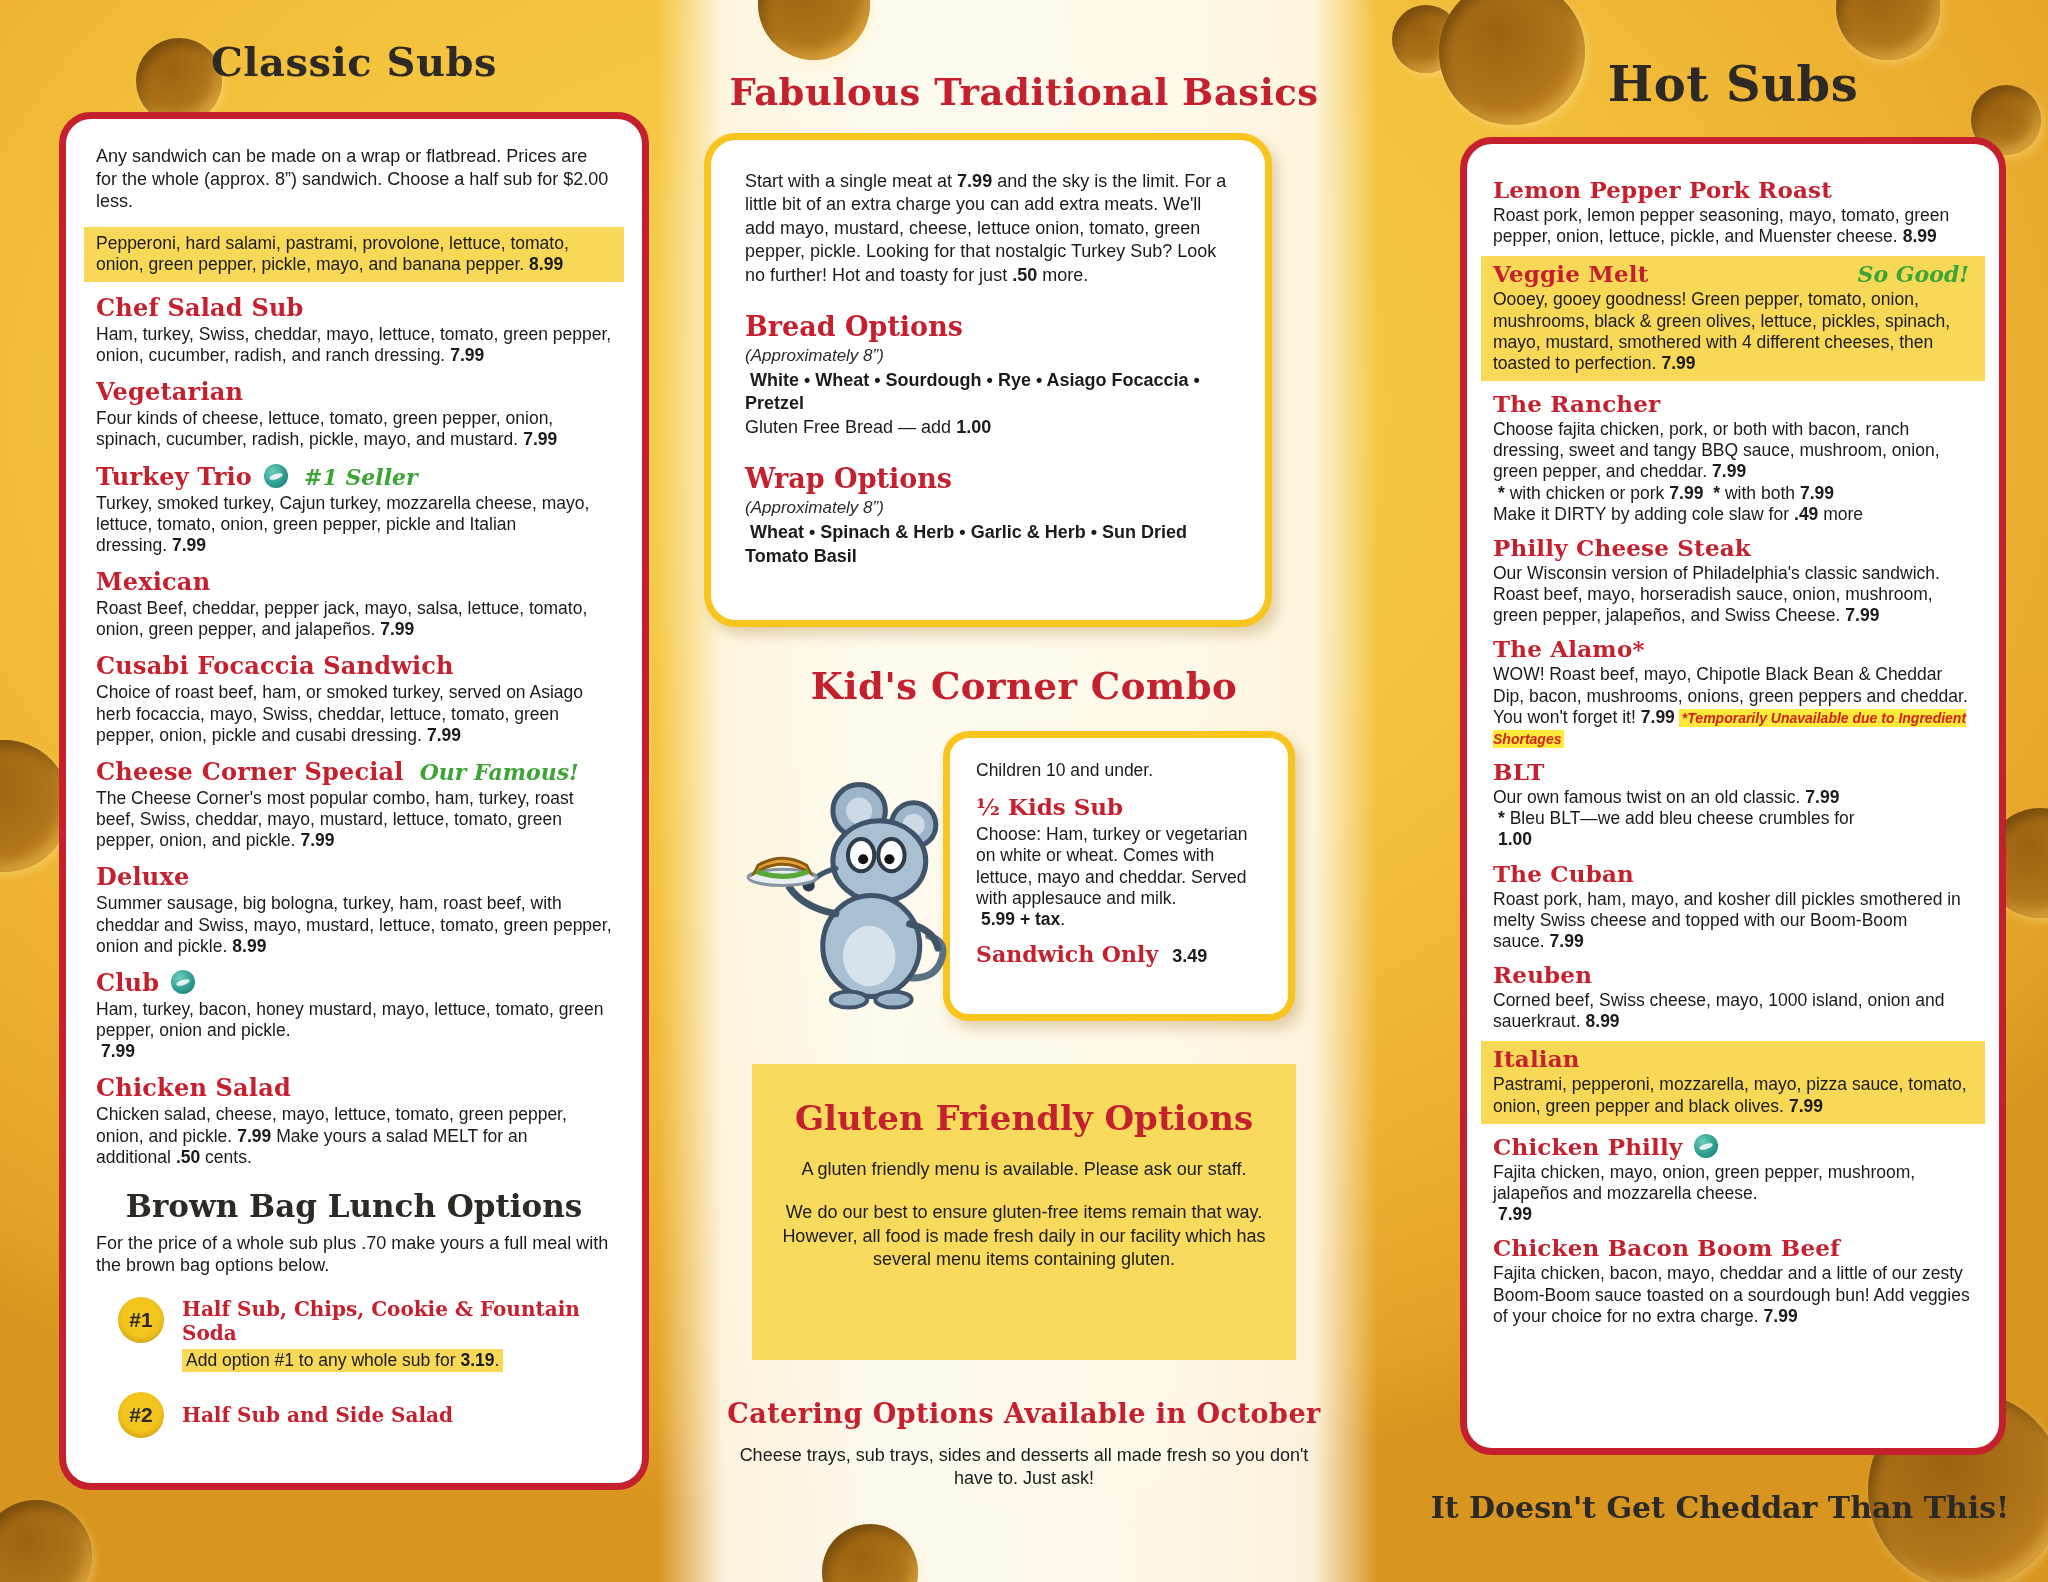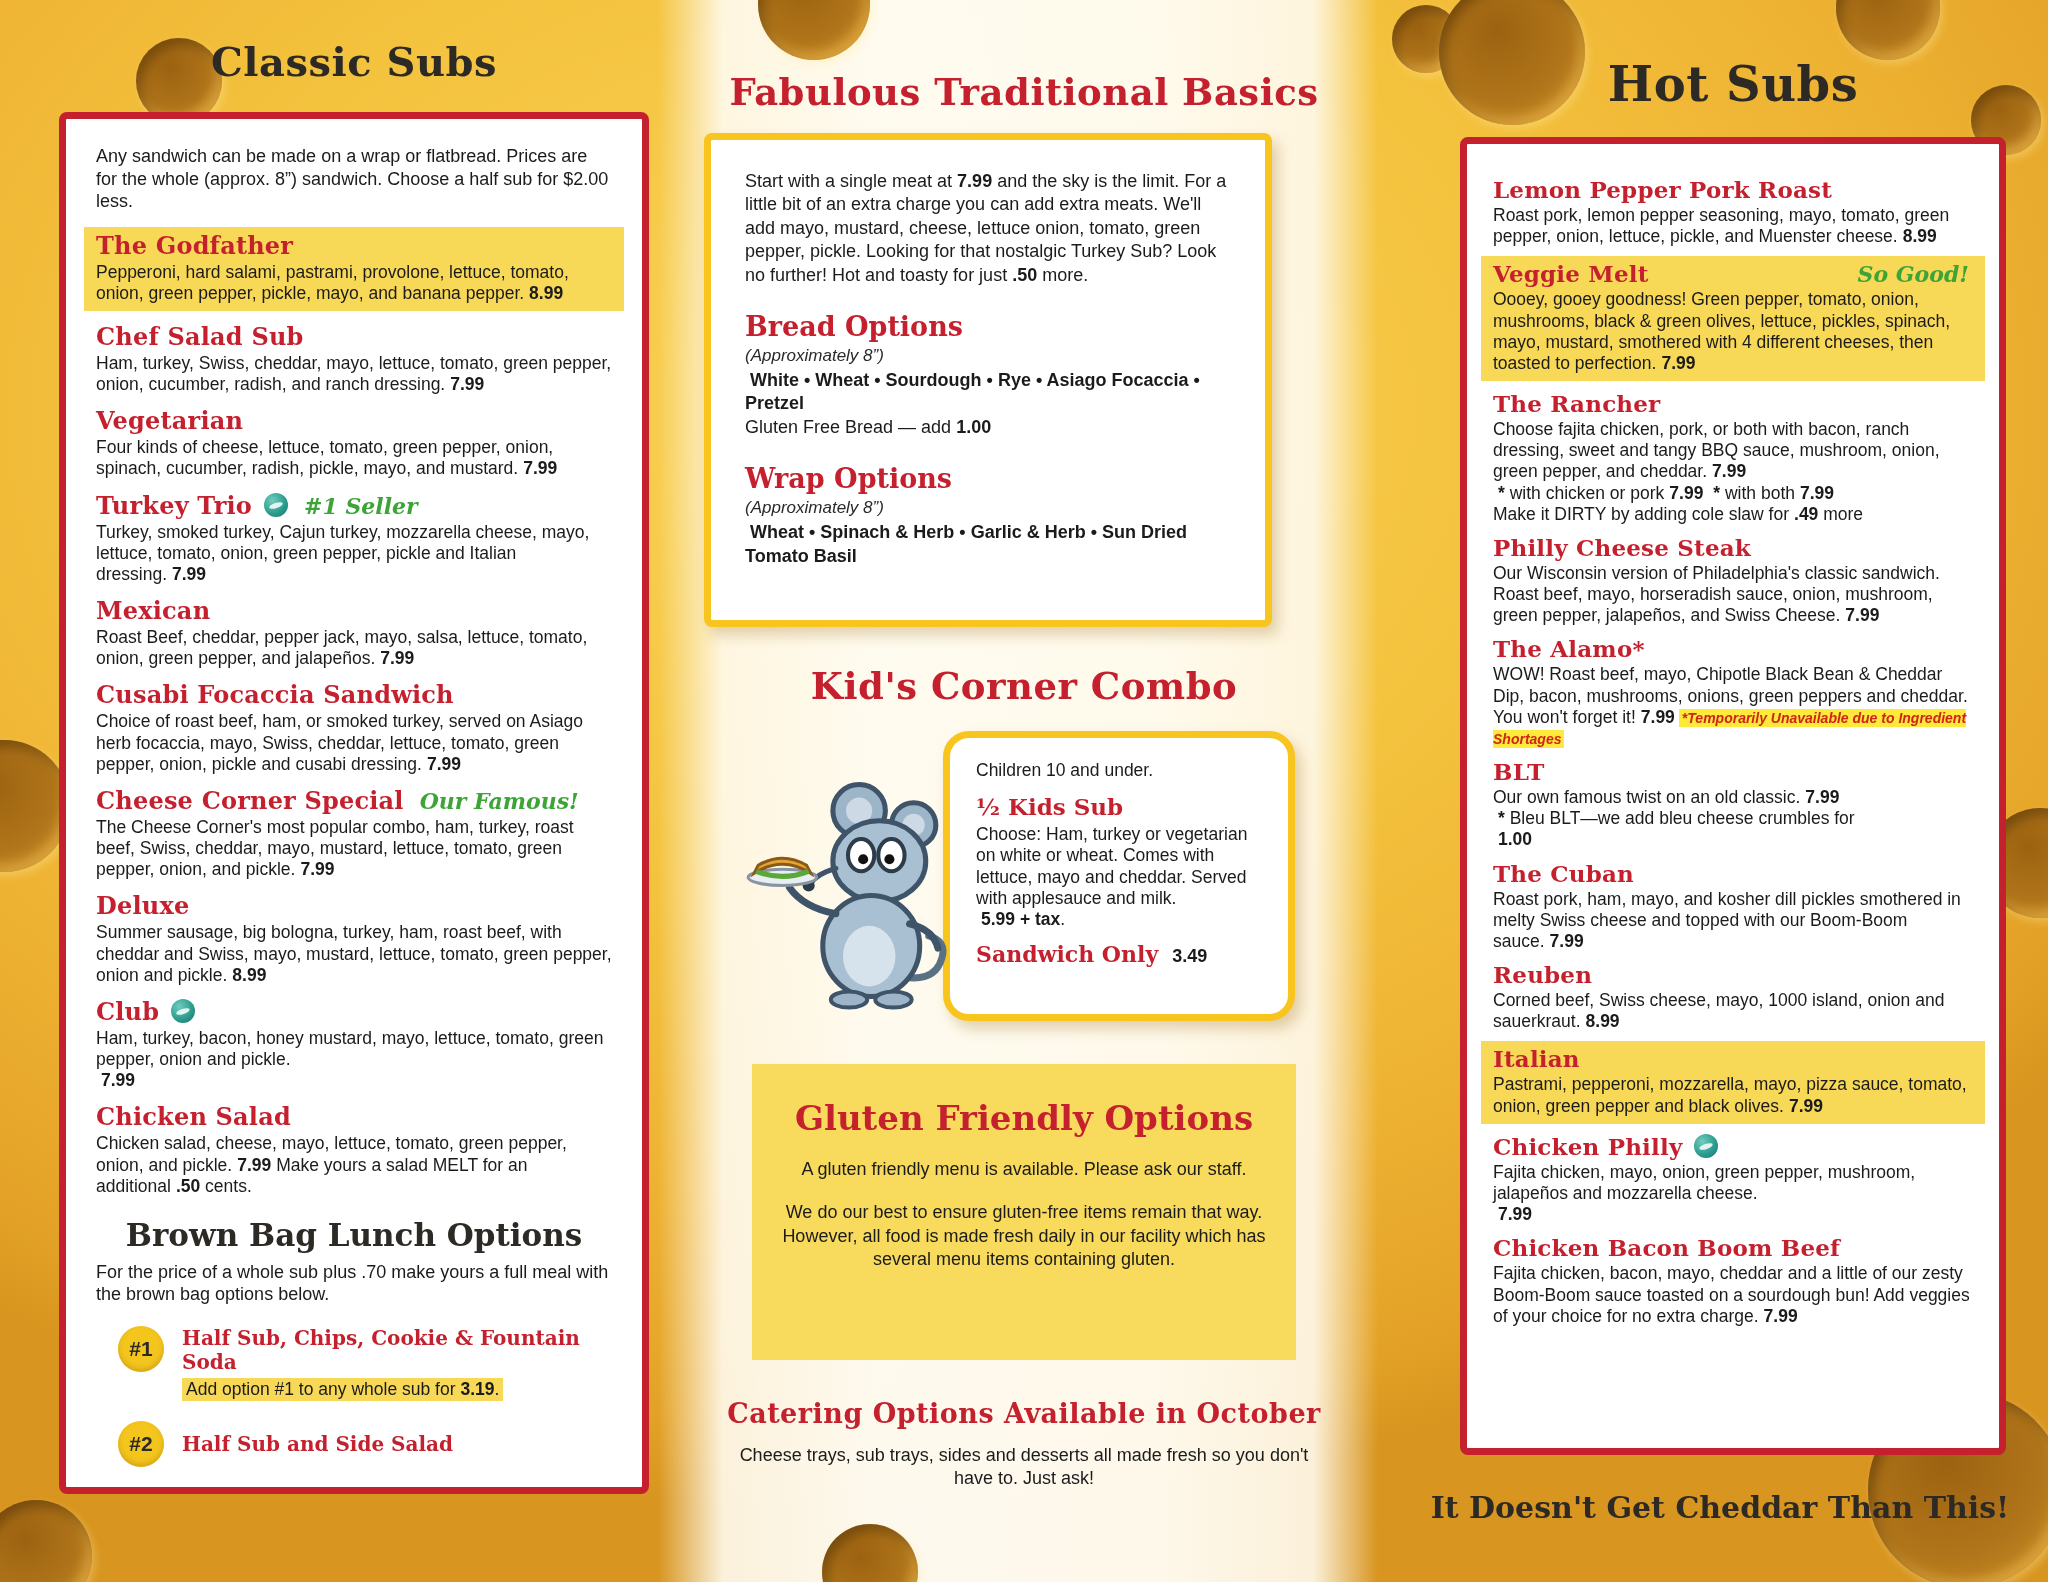--- a/index.html
+++ b/index.html
@@ -5,21 +5,21 @@
   *{box-sizing:border-box;margin:0;padding:0}
   html,body{margin:0;padding:0}
   .page{position:relative;width:2048px;height:1582px;overflow:hidden;
     background:radial-gradient(ellipse 1500px 1100px at 42% 26%, #f9d155 0%, #f4c33e 45%, #eeb232 72%, #e3a227 92%, #d8951f 100%);
     font-family:"Liberation Sans",sans-serif;color:#1b1b1b;}
   .mid-strip{position:absolute;left:658px;top:0;width:720px;height:1582px;z-index:0;
     background:linear-gradient(90deg, rgba(255,251,238,0) 0%, rgba(255,251,240,.90) 9%, rgba(255,253,246,.96) 30%, rgba(255,252,242,.96) 70%, rgba(255,250,238,.90) 91%, rgba(255,251,238,0) 100%);}
   .hole{position:absolute;z-index:1;border-radius:50%;
     background:radial-gradient(circle at 40% 35%, #9c6210 0%, #b0751a 55%, #c68a23 85%, #d2962c 100%);
     box-shadow:inset 5px 7px 12px rgba(70,40,4,.5), inset -5px -7px 12px rgba(255,205,95,.45), 3px 4px 8px rgba(255,235,160,.35);}
-  .panel{position:absolute;background:#fff;border-radius:8px;z-index:3}
+  .panel{position:absolute;background:#fff;border-radius:32px;z-index:3}
   .panel.red{border:7px solid #c5202e}
   .panel.yellow{border:7px solid #f8c51f;box-shadow:6px 8px 14px rgba(150,100,15,.28)}
   .left-panel{left:59px;top:112px;width:590px;min-height:1378px;padding:26px 30px 20px}
   .right-panel{left:1460px;top:137px;width:546px;min-height:1318px;padding:32px 26px 16px}
   .basics-panel{left:704px;top:133px;width:568px;min-height:494px;padding:30px 34px}
   .kids-panel{left:943px;top:731px;width:352px;min-height:290px;padding:22px 26px;border-radius:26px}
   .col-title{position:absolute;z-index:3;font-family:"DejaVu Serif",serif;font-weight:bold;text-align:center;color:#2d2a26;letter-spacing:.5px}
   #classic-title{left:59px;width:590px;top:38px;font-size:40px}
   #hot-title{left:1460px;width:546px;top:56px;font-size:48px}
   .red-title{color:#c5202e !important}
@@ -86,24 +86,20 @@
   <div class="hole" style="left:-20px;top:1500px;width:112px;height:112px"></div>
   <div class="hole" style="left:822px;top:1524px;width:96px;height:96px"></div>
   <div class="hole" style="left:1868px;top:1392px;width:196px;height:196px"></div>
 
   <h1 class="col-title" id="classic-title">Classic Subs</h1>
 
   <section class="panel red left-panel">
     <p class="intro">Any sandwich can be made on a wrap or flatbread. Prices are for the whole (approx. 8”) sandwich. Choose a half sub for $2.00 less.</p>
     <div id="left-items">
   <div class="item hl">
-    <div class="item-head">
-      <span class="item-name">The Godfather</span>
-
-    </div>
     <div class="item-desc rich"><span>Pepperoni, hard salami, pastrami, provolone, lettuce, tomato, onion, green pepper, pickle, mayo, and banana pepper.</span><b>8.99</b></div>
   </div>
 
   <div class="item">
     <div class="item-head">
       <span class="item-name">Chef Salad Sub</span>
 
     </div>
     <div class="item-desc rich"><span>Ham, turkey, Swiss, cheddar, mayo, lettuce, tomato, green pepper, onion, cucumber, radish, and ranch dressing.</span><b>7.99</b></div>
   </div>

